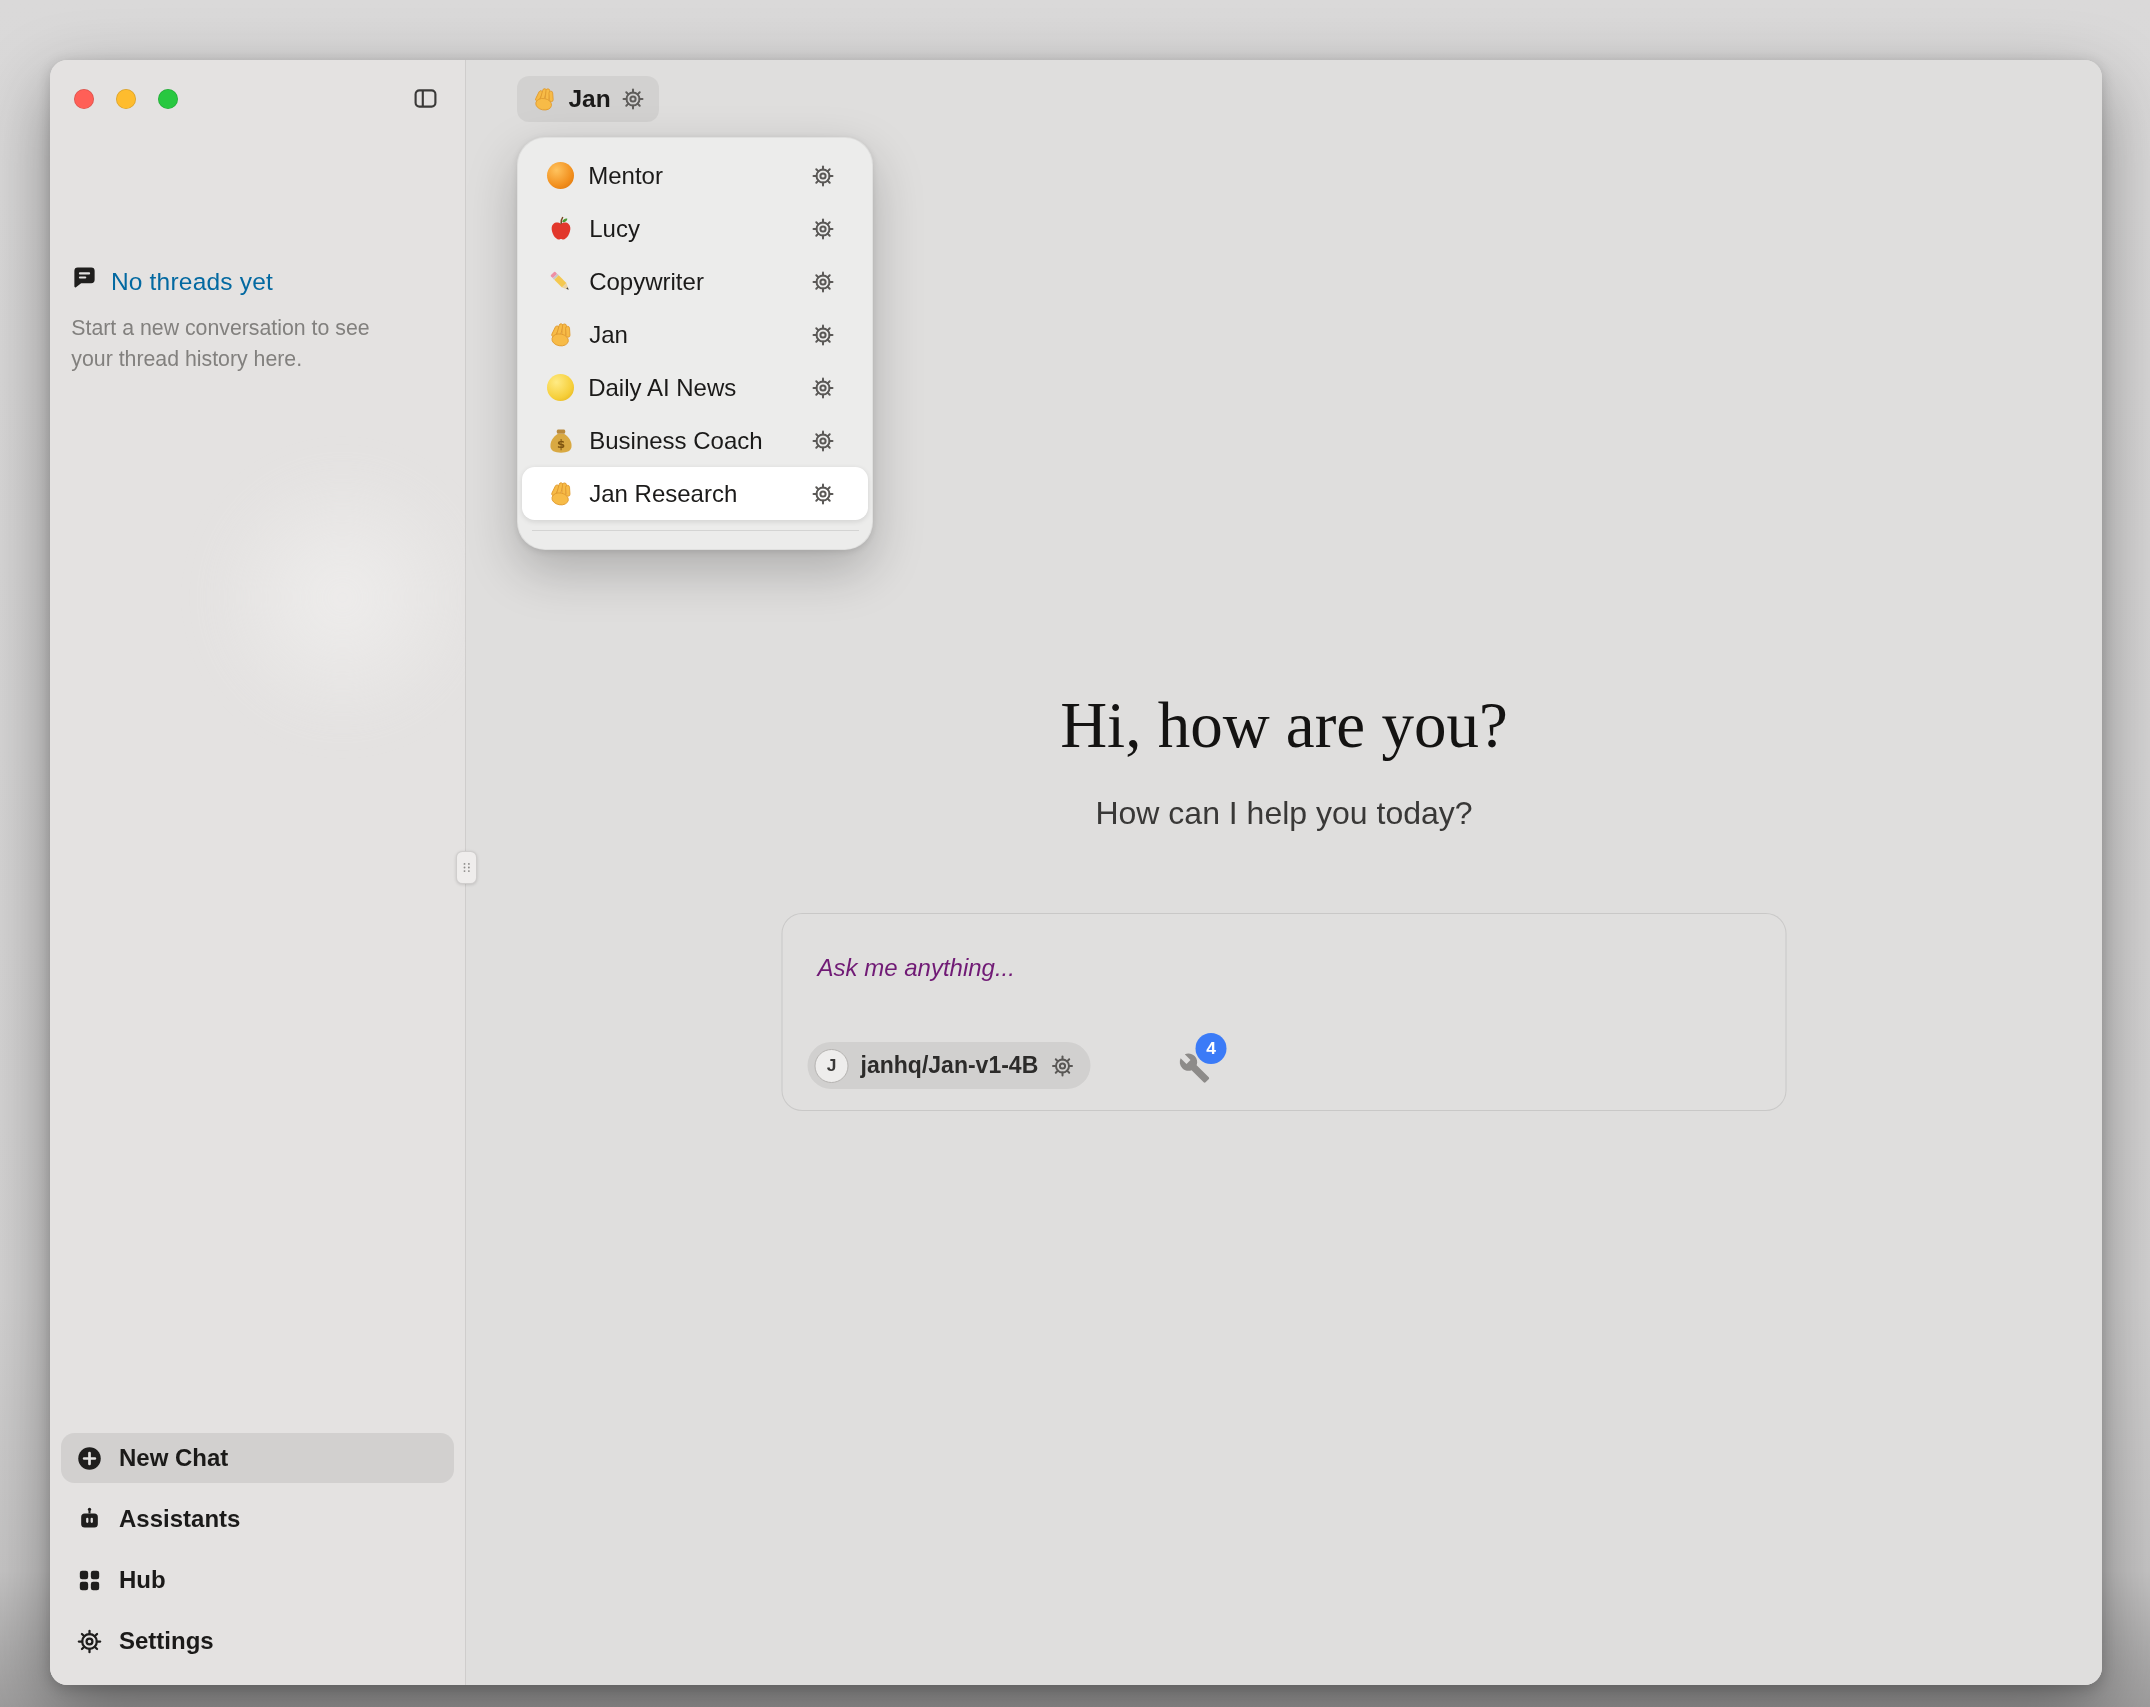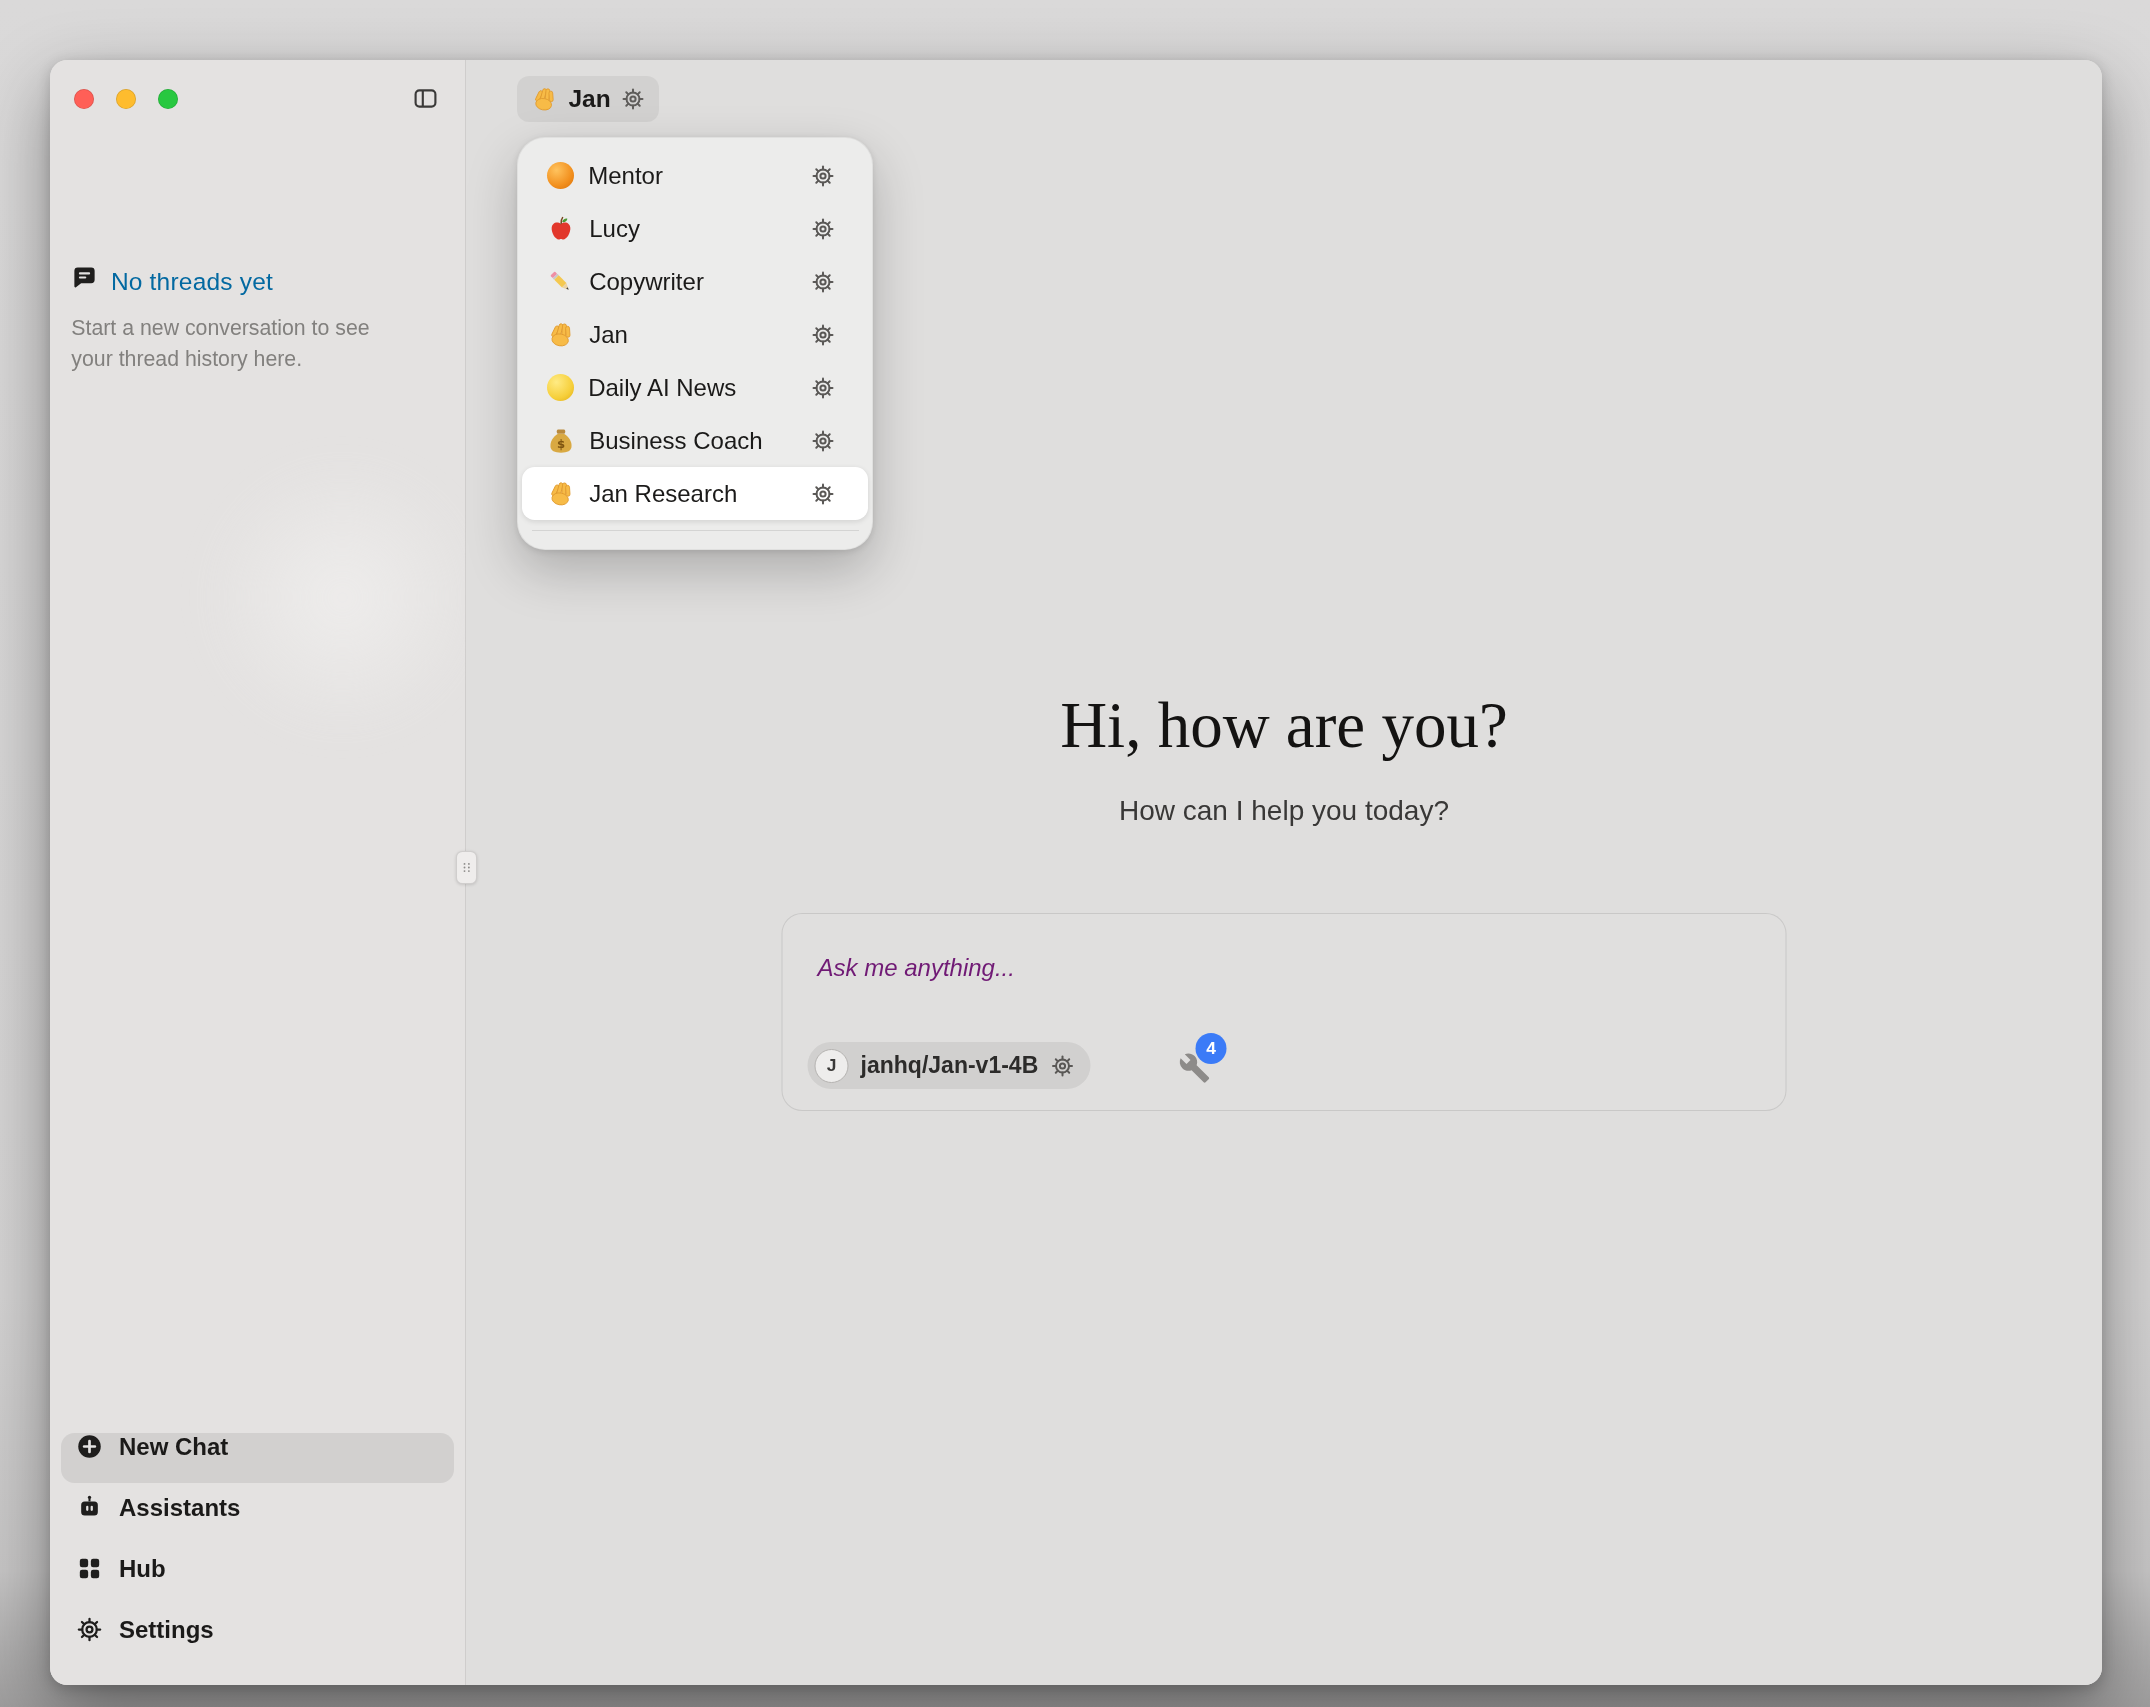--- a/index.html
+++ b/index.html
@@ -39,21 +39,21 @@
   .empty-title-row { display:flex; align-items:center; gap:12.6px; }
   .empty-title-row .title { font-size:24.5px; font-weight:400; color:#0369a1; letter-spacing:0.2px;margin-top:10px; }
   .empty-desc { margin-top:17.4px; font-size:21.3px; line-height:1.45; color:#82807e; max-width:345px; }
   .sidebar-blob {
     position:absolute; left:150px; top:395px; width:285px; height:285px; border-radius:50%;
     background:radial-gradient(circle at 50% 50%, rgba(248,247,246,.95), rgba(248,247,246,0) 68%);
     filter:blur(20.6px); opacity:.55; pointer-events:none;
   }
   .sidebar-nav { position:absolute; left:11px; right:11px; bottom:19px; display:flex; flex-direction:column; gap:11px; }
   .nav-item {
-    height:50px; border-radius:13.4px; display:flex; gap:16px; padding:0 15px;
+    height:50px; border-radius:13.4px; display:flex; align-items:center; gap:16px; padding:0 15px;
     font-size:24px; font-weight:600; color:#1b1a19; cursor:pointer; width:100%; text-align:left;
   }
   .nav-item.active { background:rgba(0,0,0,.078); }
   .nav-item .nicon { width:27px; height:27px; color:#1f1e1d; flex-shrink:0; }
 
   
   .main { position:relative; flex:1; background:#dfdedd; }
   .assistant-chip {
     position:absolute; left:51px; top:16px; height:46px; border-radius:12px;
     background:rgba(0,0,0,.055); display:inline-flex; align-items:center; gap:10.3px; padding:0 14.2px;
@@ -83,21 +83,21 @@
   .dot { width:27px; height:27px; border-radius:50%; display:block; }
   .dot-orange { background:radial-gradient(circle at 35% 30%, #ffc35e, #f2901e 60%, #d96f07); }
   .dot-yellow { background:radial-gradient(circle at 35% 30%, #ffeb84, #f6cf3a 62%, #dfab12); }
 
   
   .greeting { position:absolute; top:628px; left:0; right:0; text-align:center; }
   .greeting h1 {
     font-family:"Liberation Serif","DejaVu Serif",serif; font-size:65px; font-weight:500;
     color:#141312; line-height:1.15;
   }
-  .greeting .sub { margin-top:32px; font-size:28px; color:#393837; }
+  .greeting .sub { margin-top:32px; font-size:32px; color:#393837; }
 
   
   .chat-input {
     position:absolute; top:853px; left:50%; transform:translateX(-50%);
     width:1005px; height:198px; border-radius:20.6px;
     border:1.6px solid rgba(0,0,0,.10); background:rgba(255,255,255,.04); cursor:text;
   }
   .chat-input .placeholder { position:absolute; left:35px; top:40px; font-size:24px; color:#701a75;font-style:italic; }
   .model-chip {
     position:absolute; left:25px; bottom:20.6px; height:47px; border-radius:24px;

